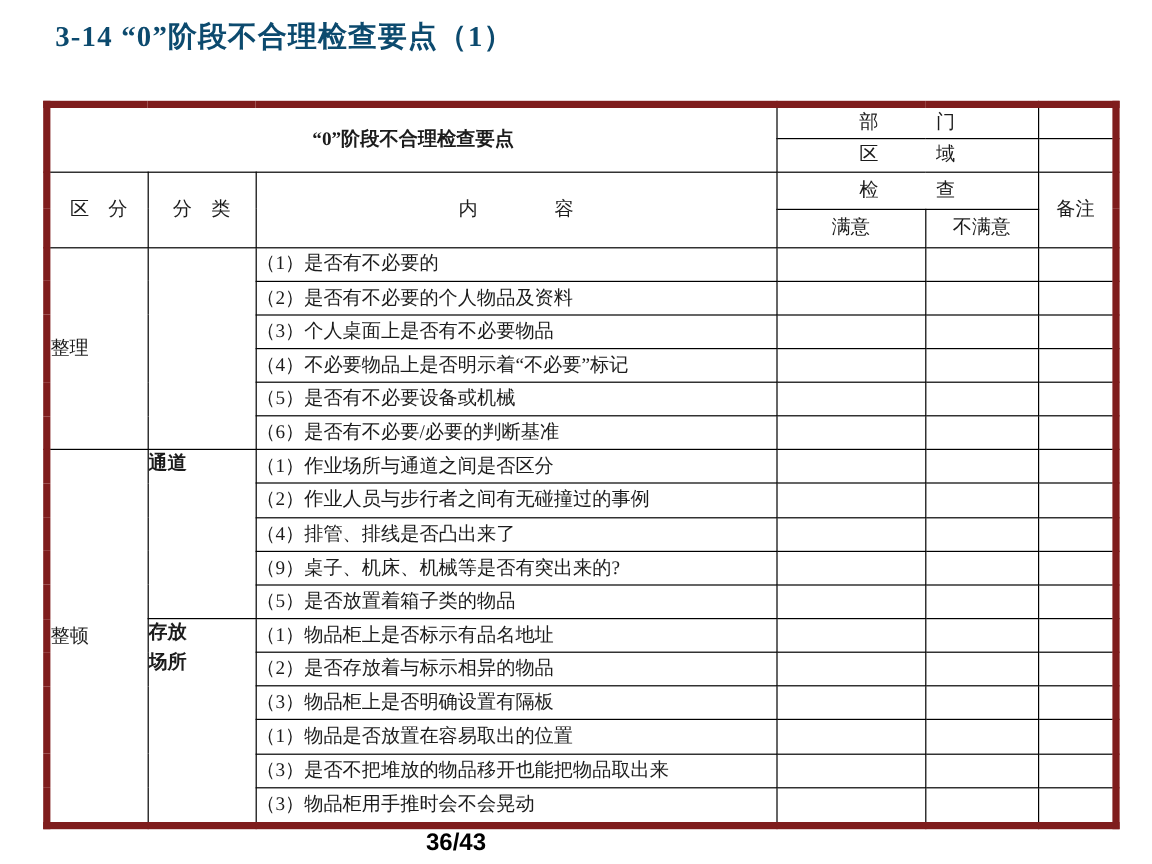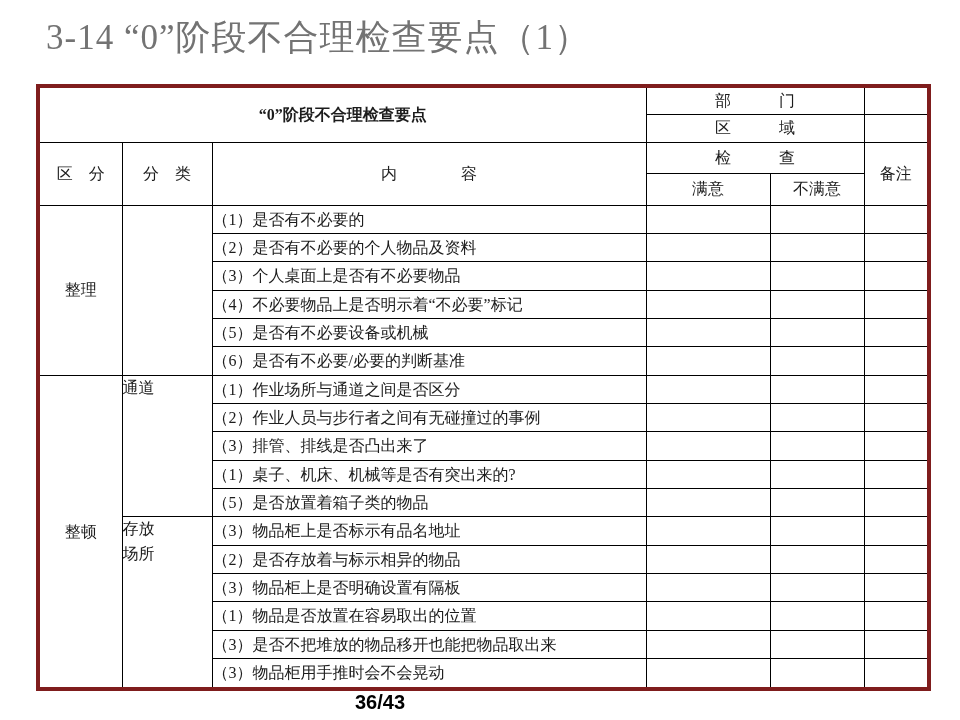--- a/index.html
+++ b/index.html
@@ -2,36 +2,36 @@
 <html><head>
 <meta charset="utf-8">
 <style>
   html,body{margin:0;padding:0;}
   body{
     width:960px;height:720px;background:#ffffff;position:relative;
     font-family:"Liberation Serif", serif;color:#000;
   }
   .slide-title{
     position:absolute;left:46px;top:14px;
-    font-size:35px;font-weight:normal;letter-spacing:1px;white-space:nowrap;color:#737373;
+    font-size:24px;font-weight:bold;letter-spacing:1px;white-space:nowrap;color:#0c4a6e;
   }
   table.check{
     position:absolute;left:36px;top:84px;width:891px;height:607px;
     border-collapse:collapse;table-layout:fixed;
-    border:4px solid #7f1d1d;
+    border:6px solid #7f1d1d;
   }
   table.check td{
     border:1px solid #000;padding:0;overflow:hidden;
     font-size:16px;color:#1c1c1c;line-height:1.2;
   }
   td.h-main{font-size:20px;font-weight:bold;text-align:center;vertical-align:middle;color:#111;}
   td.h{text-align:center;vertical-align:middle;color:#2b2b2b;margin-top:34px;}
-  td.sec{text-align:center;vertical-align:middle;font-size:19px;color:#222;}
+  td.sec{vertical-align:middle;font-size:19px;color:#222;}
   td.grp{vertical-align:top;padding:4px 0 0 13px;font-size:17px;color:#222;}
-  td.grp .wrap{width:2.4em;line-height:1.55;}
+  td.grp .wrap{width:2.4em;line-height:1.55;font-weight:bold;}
   td.content{padding-left:7px;vertical-align:middle;white-space:nowrap;}
   tr.hr1{height:28px;} tr.hr2{height:28px;} tr.hr3{height:31px;} tr.hr4{height:32px;}
   .page-num{
     position:absolute;left:0;top:691px;width:760px;text-align:center;
     font-size:20px;font-weight:bold;color:#000;
     font-family:"Liberation Sans", sans-serif;
   }
 </style>
 </head>
 <body>
@@ -121,43 +121,43 @@
         <td></td>
         <td></td>
   </tr>
   <tr>
     <td class="content">（2）作业人员与步行者之间有无碰撞过的事例</td>
     <td></td>
         <td></td>
         <td></td>
   </tr>
   <tr>
-    <td class="content">（3）排管、排线是否凸出来了</td>
+    <td class="content">（4）排管、排线是否凸出来了</td>
     <td></td>
         <td></td>
         <td></td>
   </tr>
   <tr>
-    <td class="content">（1）桌子、机床、机械等是否有突出来的?</td>
+    <td class="content">（9）桌子、机床、机械等是否有突出来的?</td>
     <td></td>
         <td></td>
         <td></td>
   </tr>
   <tr>
     <td class="content">（5）是否放置着箱子类的物品</td>
     <td></td>
         <td></td>
         <td></td>
   </tr>
 
   <tr>
     <td class="grp" rowspan="6">
           <div class="wrap">存放场所</div>
         </td>
-    <td class="content">（3）物品柜上是否标示有品名地址</td>
+    <td class="content">（1）物品柜上是否标示有品名地址</td>
     <td></td>
         <td></td>
         <td></td>
   </tr>
   <tr>
     <td class="content">（2）是否存放着与标示相异的物品</td>
     <td></td>
         <td></td>
         <td></td>
   </tr>

